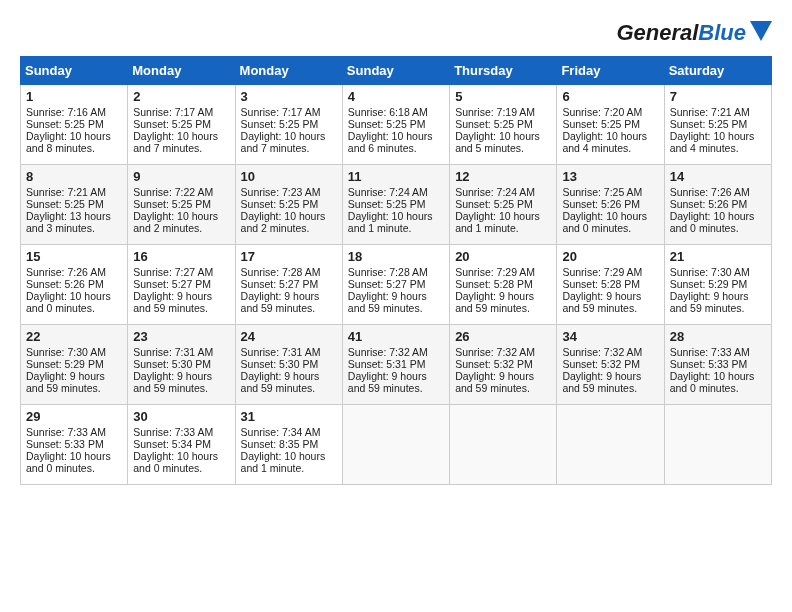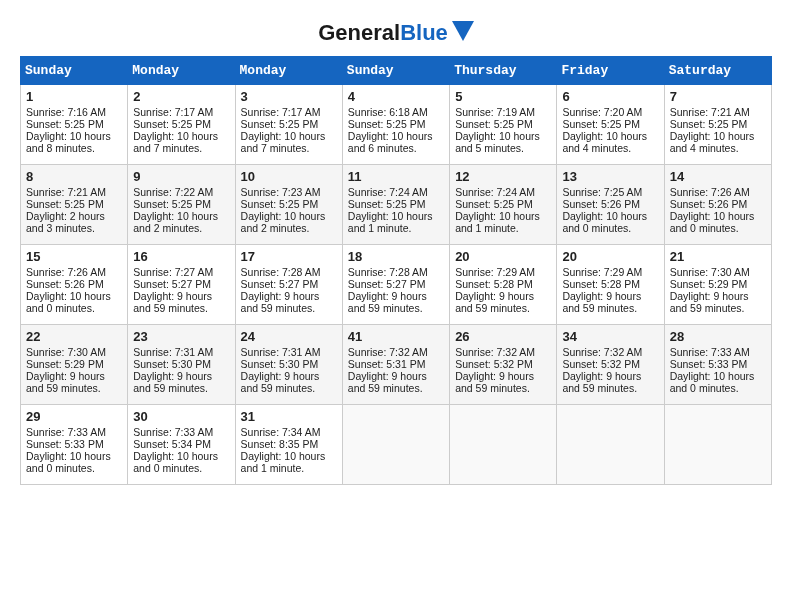--- a/index.html
+++ b/index.html
@@ -5,23 +5,24 @@
     * { box-sizing: border-box; margin: 0; padding: 0; }
     body {
       font-family: Arial, sans-serif;
       background: #fff;
       width: 792px;
       min-height: 612px;
       padding: 20px;
     }
     .header-section {
       display: flex;
-      justify-content: center;
+      justify-content: flex-end;
       align-items: flex-start;
       margin-bottom: 10px;
+      font-style: italic;
     }
     .logo {
       display: flex;
       flex-direction: column;
       align-items: flex-start;
     }
     .logo-text {
       font-size: 22px;
       font-weight: bold;
       color: #1a1a1a;
@@ -45,21 +46,20 @@
       table-layout: fixed;
     }
     thead tr th {
       background: #1565C0;
       color: #fff;
       font-size: 13px;
       font-weight: bold;
       padding: 6px 4px;
       text-align: left;
       border: 1px solid #1565C0;
-      font-family: Liberation Mono, monospace;
     }
     tbody tr td {
       border: 1px solid #ccc;
       vertical-align: top;
       padding: 4px 5px;
       font-size: 10.5px;
       color: #222;
       height: 80px;
     }
     tbody tr:nth-child(even) td {
@@ -153,21 +153,21 @@
         <span>Sunrise: 7:21 AM</span><br>
         <span>Sunset: 5:25 PM</span><br>
         <span>Daylight: 10 hours and 4 minutes.</span>
       </td>
       </tr>
       <tr>
         <td>
         <span class="day-num">8</span>
         <span>Sunrise: 7:21 AM</span><br>
         <span>Sunset: 5:25 PM</span><br>
-        <span>Daylight: 2 hours and 3 minutes.</span>
+        <span>Daylight: 13 hours and 3 minutes.</span>
       </td>
         <td>
         <span class="day-num">9</span>
         <span>Sunrise: 7:22 AM</span><br>
         <span>Sunset: 5:25 PM</span><br>
         <span>Daylight: 10 hours and 2 minutes.</span>
       </td>
         <td>
         <span class="day-num">10</span>
         <span>Sunrise: 7:23 AM</span><br>

